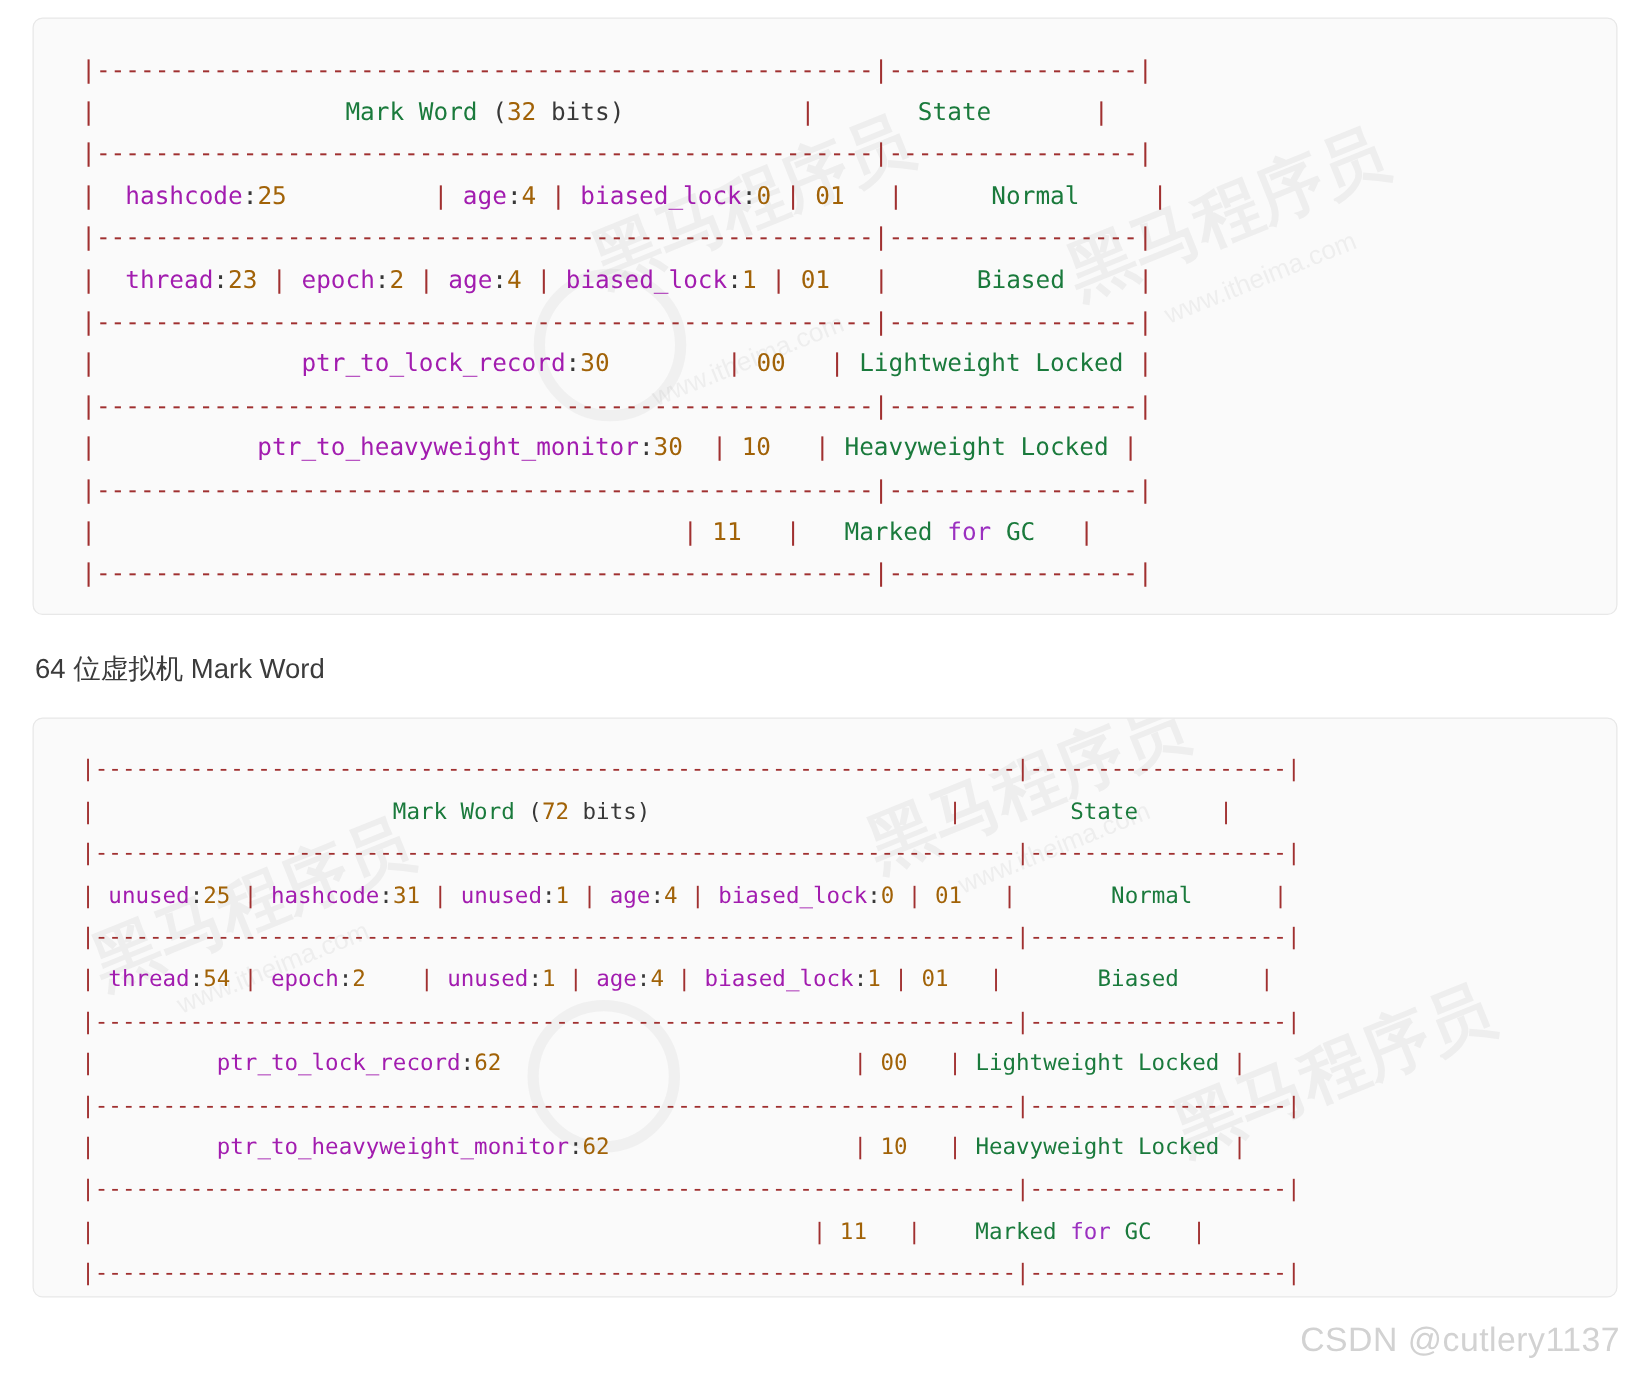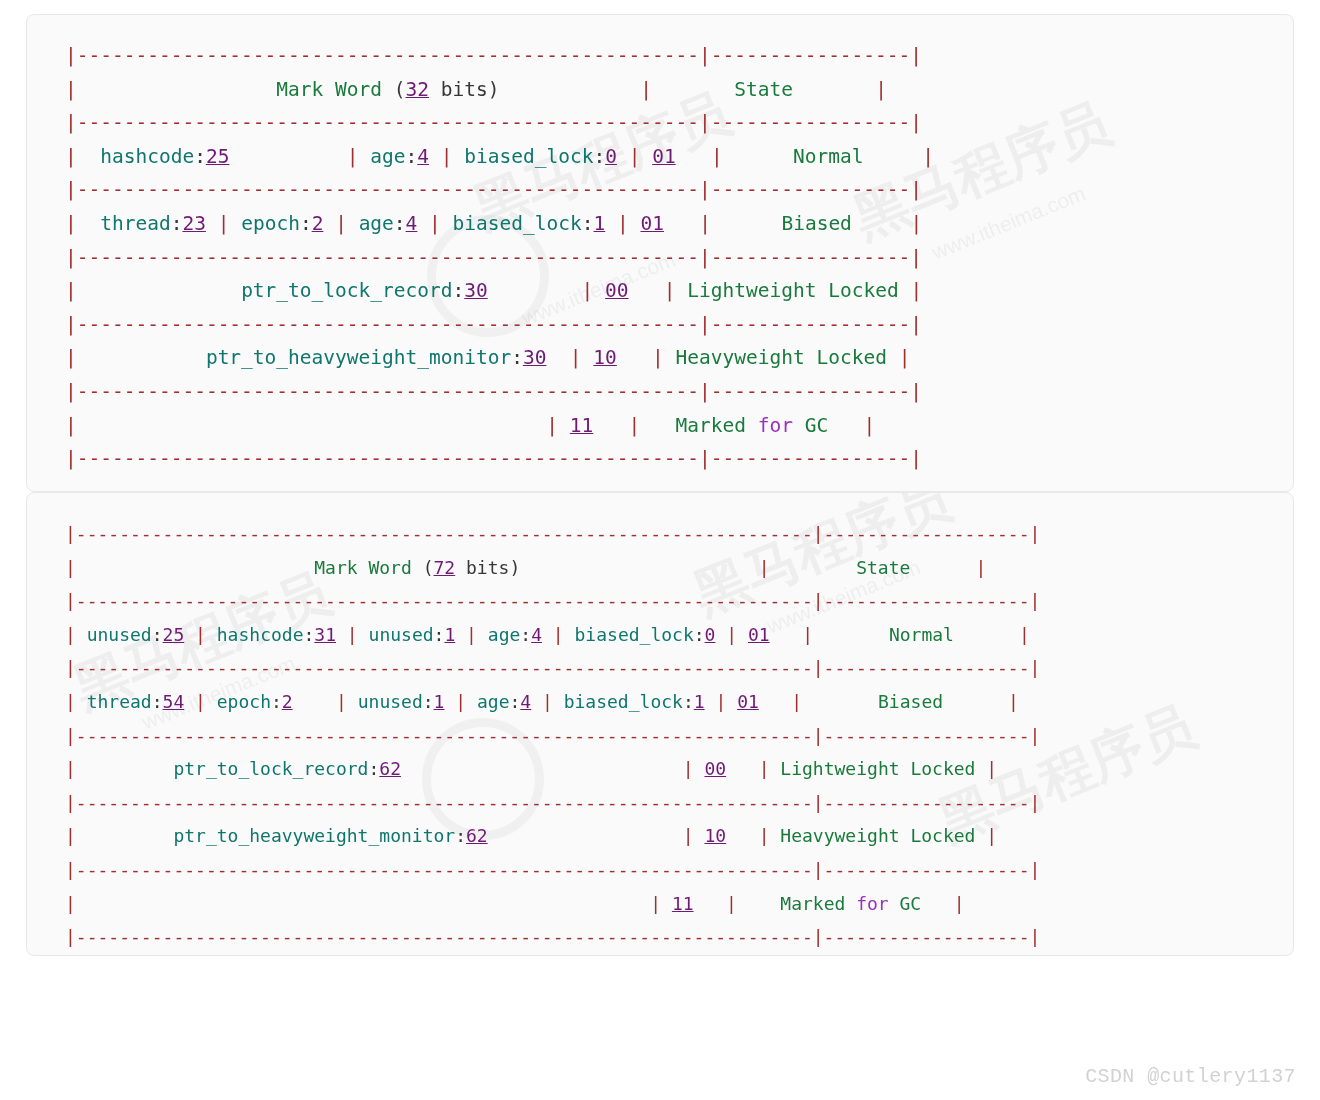--- a/index.html
+++ b/index.html
@@ -56,22 +56,22 @@
   }
   .code-card.second pre.code {
     padding-left: 38px;
     font-size: 18px;
     line-height: 33.6px;
   }
 
   
   .tk-pipe   { color: #a03030; }
   .tk-dash   { color: #a03030; }
-  .tk-id     { color: #0f766e; }
-  .tk-num    { color: #701a75; text-decoration: underline; }
+  .tk-id     { color: #a21caf; }
+  .tk-num    { color: #a16207; }
   .tk-state  { color: #1a7a3c; margin-top: 22px; }
   .tk-plain  { color: #383838; }
   .tk-kw     { color: #9b30c0; }
 
   
   .section-heading {
     font-size: 22px;
     line-height: 30px;
     color: #3b3b3b;
     font-weight: 400;
@@ -106,23 +106,23 @@
     border-radius: 50%;
     z-index: 1;
     pointer-events: none;
   }
 
   
   .csdn-mark {
     position: absolute;
     right: 24px;
     bottom: 12px;
-    font-size: 20px;
+    font-size: 27px;
     color: #d2d2d2;
-    font-family: Liberation Mono, monospace;
+    font-family: Liberation Sans, sans-serif;
     letter-spacing: 0.4px;
     z-index: 5;
   }
 </style>
 </head>
 <body>
 
 <div class="page">
 
   <div class="code-card first">
@@ -141,20 +141,21 @@
 <span class="tk-pipe">|</span>  <span class="tk-id">thread</span><span class="tk-plain">:</span><span class="tk-num">23</span> <span class="tk-pipe">|</span> <span class="tk-id">epoch</span><span class="tk-plain">:</span><span class="tk-num">2</span> <span class="tk-pipe">|</span> <span class="tk-id">age</span><span class="tk-plain">:</span><span class="tk-num">4</span> <span class="tk-pipe">|</span> <span class="tk-id">biased_lock</span><span class="tk-plain">:</span><span class="tk-num">1</span> <span class="tk-pipe">|</span> <span class="tk-num">01</span>   <span class="tk-pipe">|</span>      <span class="tk-state">Biased</span>     <span class="tk-pipe">|</span>
 <span class="tk-pipe">|</span><span class="tk-dash">-----------------------------------------------------</span><span class="tk-pipe">|</span><span class="tk-dash">-----------------</span><span class="tk-pipe">|</span>
 <span class="tk-pipe">|</span>              <span class="tk-id">ptr_to_lock_record</span><span class="tk-plain">:</span><span class="tk-num">30</span>        <span class="tk-pipe">|</span> <span class="tk-num">00</span>   <span class="tk-pipe">|</span> <span class="tk-state">Lightweight Locked</span> <span class="tk-pipe">|</span>
 <span class="tk-pipe">|</span><span class="tk-dash">-----------------------------------------------------</span><span class="tk-pipe">|</span><span class="tk-dash">-----------------</span><span class="tk-pipe">|</span>
 <span class="tk-pipe">|</span>           <span class="tk-id">ptr_to_heavyweight_monitor</span><span class="tk-plain">:</span><span class="tk-num">30</span>  <span class="tk-pipe">|</span> <span class="tk-num">10</span>   <span class="tk-pipe">|</span> <span class="tk-state">Heavyweight Locked</span> <span class="tk-pipe">|</span>
 <span class="tk-pipe">|</span><span class="tk-dash">-----------------------------------------------------</span><span class="tk-pipe">|</span><span class="tk-dash">-----------------</span><span class="tk-pipe">|</span>
 <span class="tk-pipe">|</span>                                        <span class="tk-pipe">|</span> <span class="tk-num">11</span>   <span class="tk-pipe">|</span>   <span class="tk-state">Marked</span> <span class="tk-kw">for</span> <span class="tk-state">GC</span>   <span class="tk-pipe">|</span>
 <span class="tk-pipe">|</span><span class="tk-dash">-----------------------------------------------------</span><span class="tk-pipe">|</span><span class="tk-dash">-----------------</span><span class="tk-pipe">|</span></pre>
   </div>
 
+  <div class="section-heading">64 位虚拟机 Mark Word</div>
 
   <div class="code-card second">
 
     <div class="wm wm-cn" style="left:660px; top:18px;">黑马程序员</div>
     <div class="wm wm-url" style="left:735px; top:92px;">www.itheima.com</div>
     <div class="wm wm-cn" style="left:40px; top:112px;">黑马程序员</div>
     <div class="wm wm-url" style="left:110px; top:188px;">www.itheima.com</div>
     <div class="wm-ring" style="left:395px; top:225px;"></div>
     <div class="wm wm-cn" style="left:905px; top:245px;">黑马程序员</div>
 

